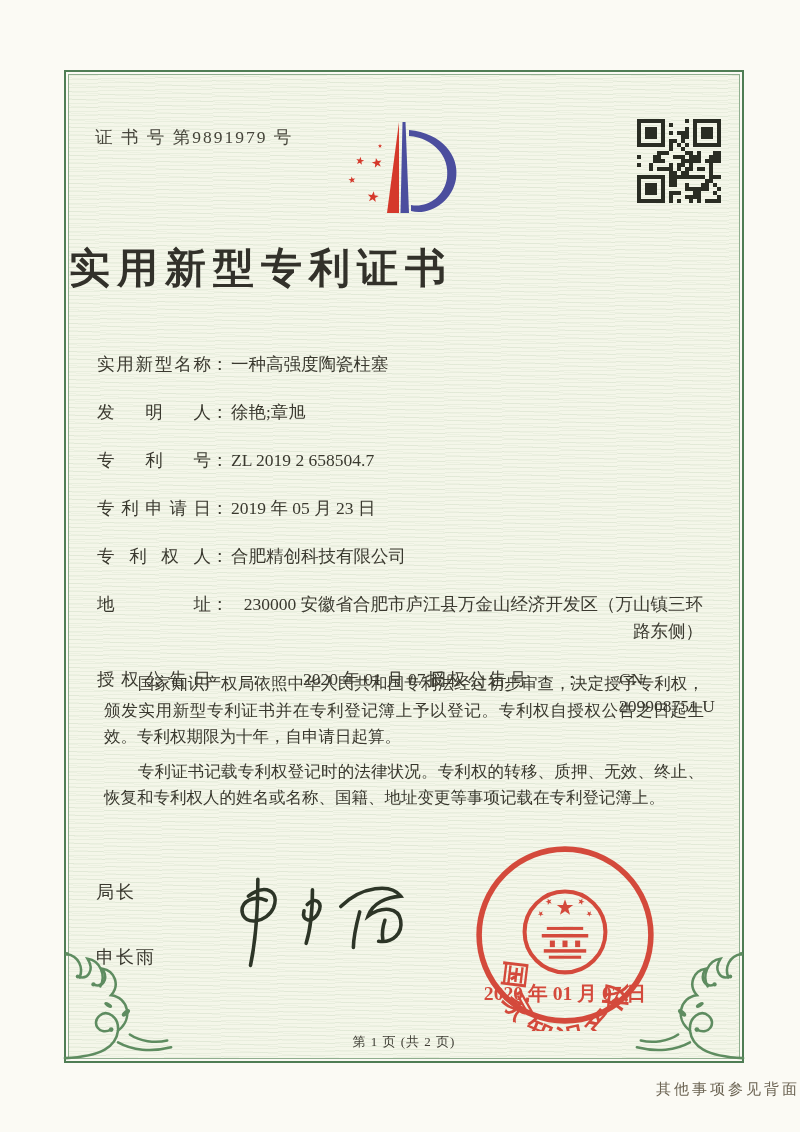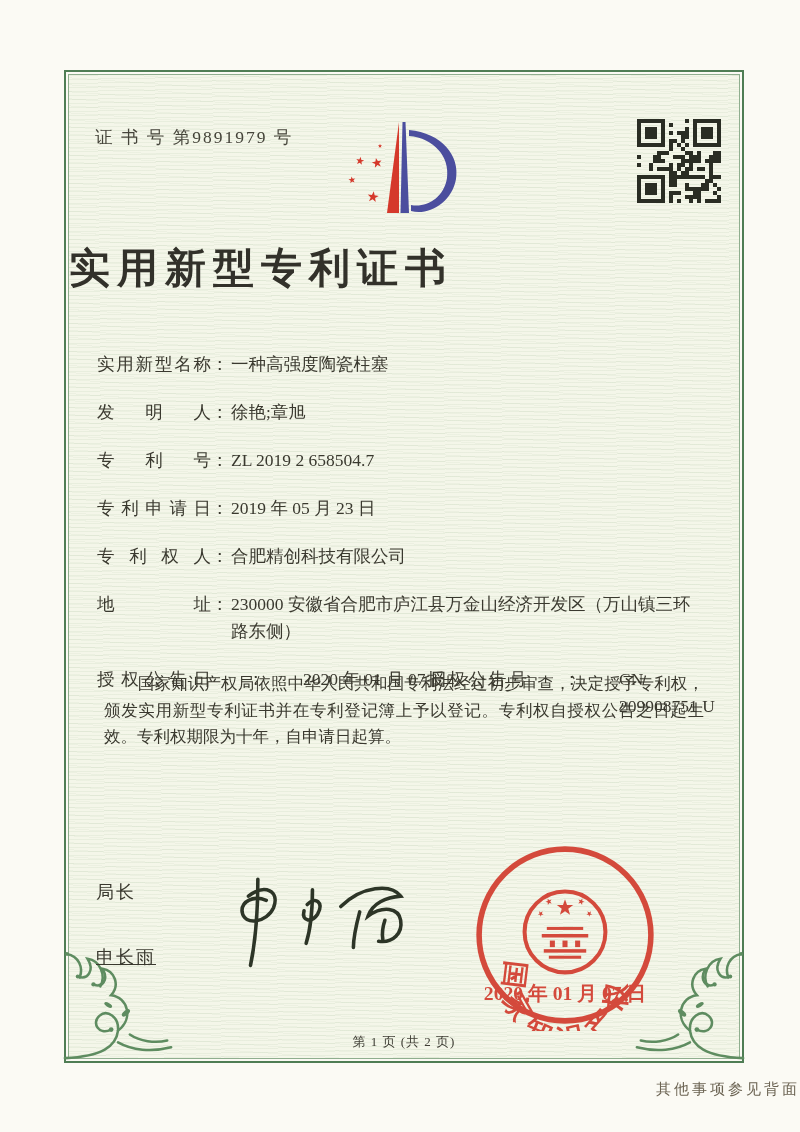--- a/index.html
+++ b/index.html
@@ -36,32 +36,32 @@
   .title{
     position:absolute;left:0;right:0;top:166px;text-align:left;
     font-size:41px;font-weight:700;letter-spacing:7px;color:#32312a;
   }
   
   .fields{position:absolute;left:28px;right:24px;top:264px;font-size:17.5px;color:#3a392f;}
   .row{display:flex;line-height:27px;margin-bottom:21px;margin-top:12px;}
   .lbl{width:114px;flex:none;text-align:justify;text-align-last:justify;}
   .colon{flex:none;width:20px;}
   .val{flex:1;}
-  .row-address .val{max-width:472px;}
+  .row-address .val{max-width:472px;text-align:right;}
   .row-grant{position:relative;}
   .pair{display:flex;gap:36px;}
   .pair2{position:absolute;left:330px;top:0;}
   .pair2 .lbl{width:100px;}
   
   .paras{position:absolute;left:27px;right:27px;top:588px;font-size:16.5px;line-height:26.5px;
     text-align:justify;color:#39382e;}
   .paras p{margin:8px;text-indent:2.05em;}
   
   .signer-title{position:absolute;left:27px;top:805px;font-size:18px;letter-spacing:2px;}
-  .signer-name{position:absolute;left:27px;top:870px;font-size:18px;letter-spacing:2px;text-decoration:underline;}
+  .signer-name{position:absolute;left:27px;top:870px;font-size:18px;letter-spacing:2px;}
   .signature{position:absolute;left:150px;top:798px;width:210px;height:105px;}
   
   .seal{position:absolute;left:400px;top:764px;width:192px;height:192px;opacity:.92;}
   
   .pagenum{position:absolute;left:0;right:0;top:958px;text-align:center;font-size:13px;
     letter-spacing:1px;color:#3f3e35;}
   .back-note{position:absolute;left:0;right:0;top:1080px;text-align:right;font-size:15px;
     letter-spacing:3px;color:#6b6352;}
 </style>
 </head>
@@ -393,20 +393,21 @@
           <span class="pair pair2">
             <span class="lbl">授权公告号</span>
               <span class="colon">：</span>
               <span>CN 209908751 U</span>
           </span>
         </div>
       </div>
 
       <div class="paras">
         <p>国家知识产权局依照中华人民共和国专利法经过初步审查，决定授予专利权，颁发实用新型专利证书并在专利登记簿上予以登记。专利权自授权公告之日起生效。专利权期限为十年，自申请日起算。</p>
+        <p>专利证书记载专利权登记时的法律状况。专利权的转移、质押、无效、终止、恢复和专利权人的姓名或名称、国籍、地址变更等事项记载在专利登记簿上。</p>
       </div>
 
       <div class="signer-title">局长</div>
       <div class="signer-name">申长雨</div>
 
       <svg class="signature" viewBox="0 0 200 100">
         <g fill="none" stroke="#2d3527" stroke-width="3.4" stroke-linecap="round">
           <path d="M28,22 C44,10 58,17 52,33 C46,47 24,51 22,37 C21,27 33,21 45,26"></path>
           <path d="M37,6 C37,32 35,64 30,88"></path>
           <path d="M84,30 C92,22 100,28 94,39 C89,47 78,47 81,36"></path>

